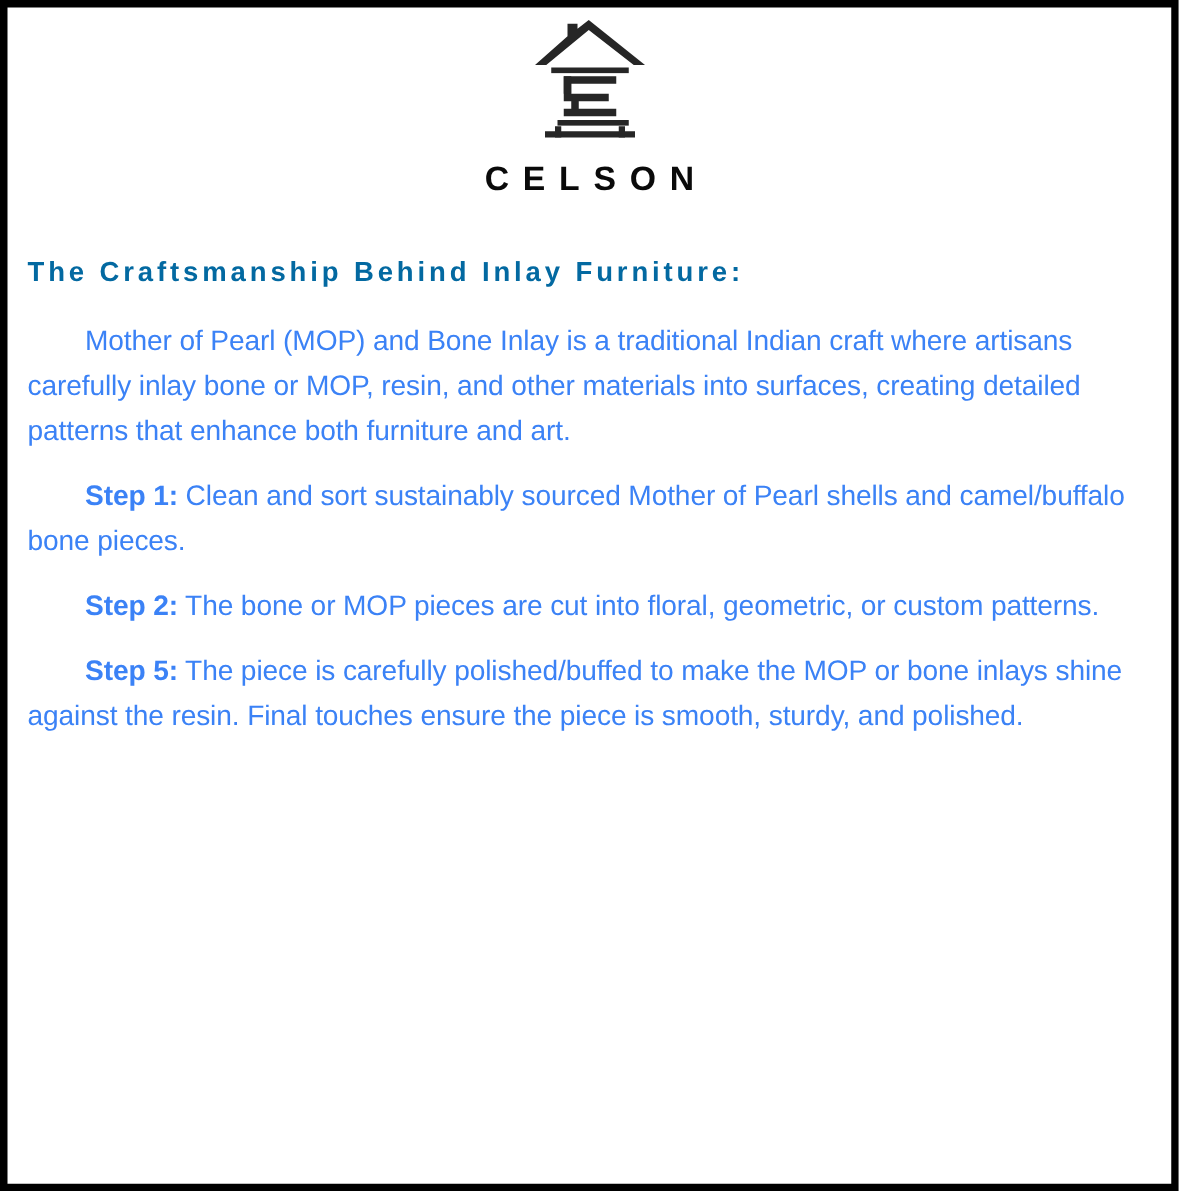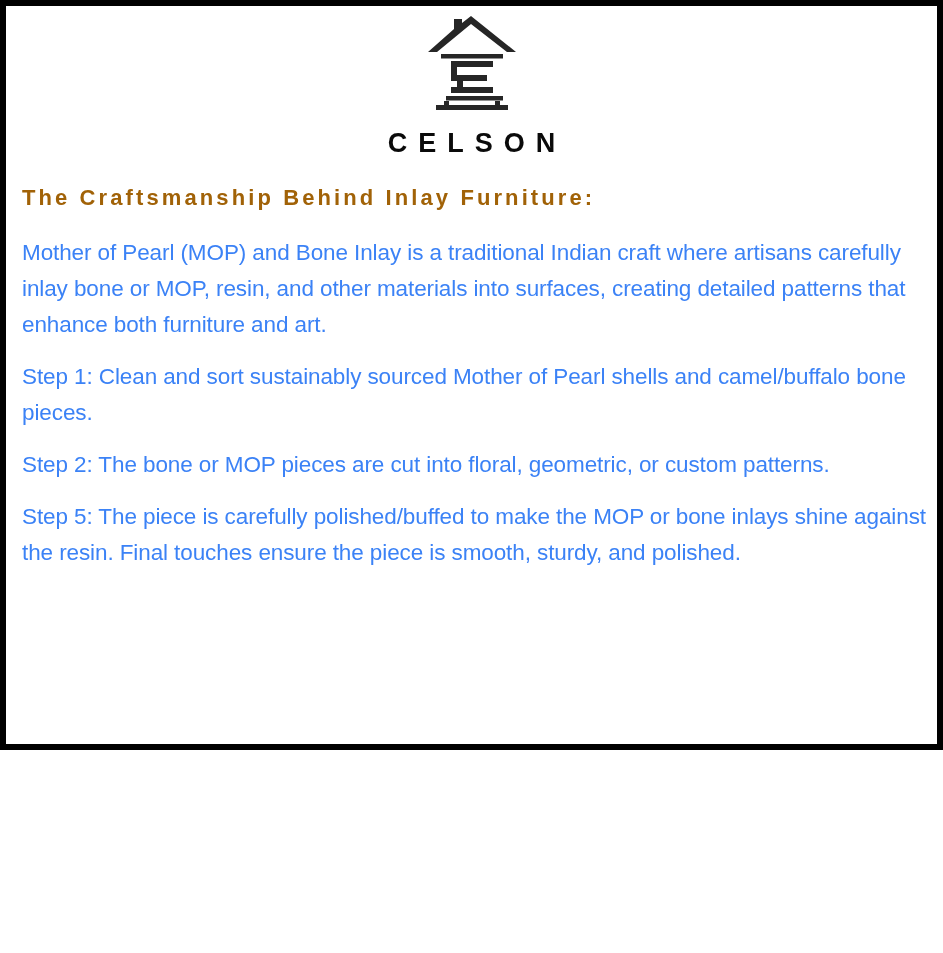--- a/index.html
+++ b/index.html
@@ -10,21 +10,21 @@
   body {
     width: 943px;
     height: 953px;
     overflow: hidden;
     font-family: "Liberation Sans", sans-serif;
   }
 
   #poster {
     box-sizing: border-box;
     width: 943px;
-    height: 750px;
+    height: 953px;
     background: #ffffff;
     border: 6px solid #000000;
     padding: 6px 10px 0 10px;
     position: relative;
   }
 
   
   .brand-block {
     text-align: center;
     padding-top: 4px;
@@ -44,43 +44,44 @@
     margin-left: 11px; 
     line-height: 1;
     font-family: "Liberation Sans", sans-serif;
   }
 
   
   .headline {
     font-size: 22px;
     font-weight: bold;
     letter-spacing: 3.1px;
-    color: #a16207;
-    margin: 28px 0 0 6px;
+    color: #0369a1;
+    margin: 48px 0 0 6px;
     line-height: 1.2;
     font-family: "Liberation Sans", sans-serif;
   }
 
   
   .body-copy {
     margin: 0 0 0 6px;
     padding-top: 24px;
   }
   .para {
     font-size: 22.5px;
     line-height: 36px;
     color: #3b82f6;
     margin: 0 0 16px 0;
     max-width: 905px;
     font-family: "Liberation Sans", sans-serif;
     letter-spacing: -0.1px;
   }
   .para:last-child { margin-bottom: 0; }
   .para .lead {
-    font-weight: normal;
+    font-weight: bold;
+    margin-left: 46px;
   }
 </style>
 </head>
 <body>
 
 <div id="poster">
 
   <div class="brand-block">
 
     <svg class="logo-mark" viewBox="0 0 96 100" aria-hidden="true">

